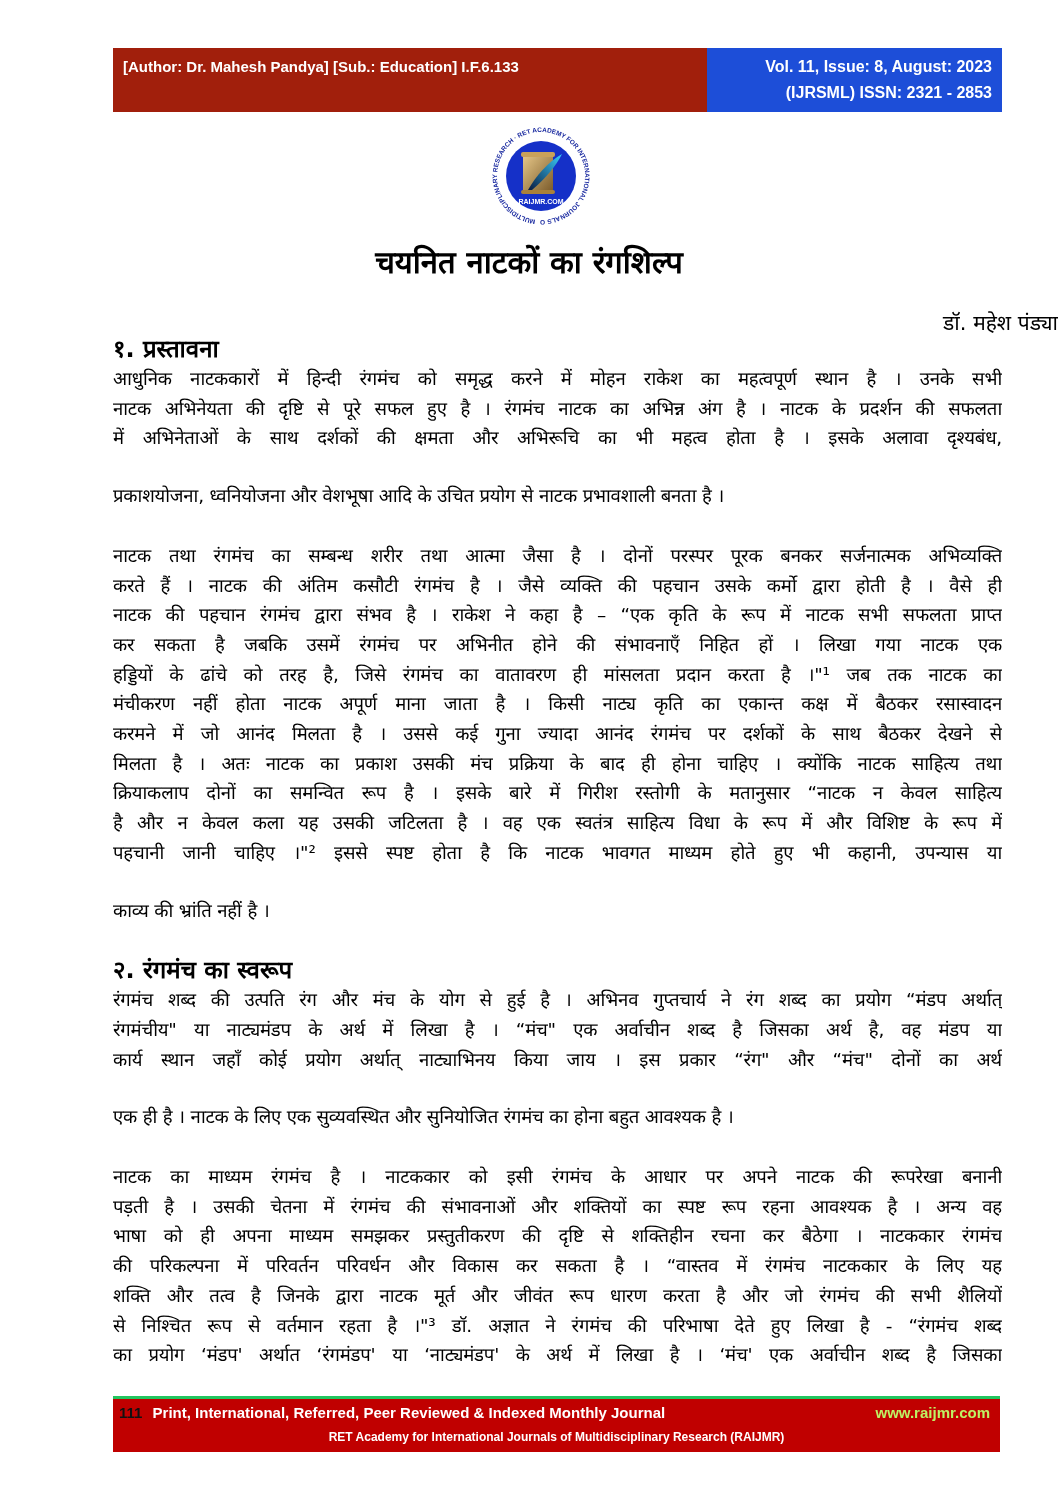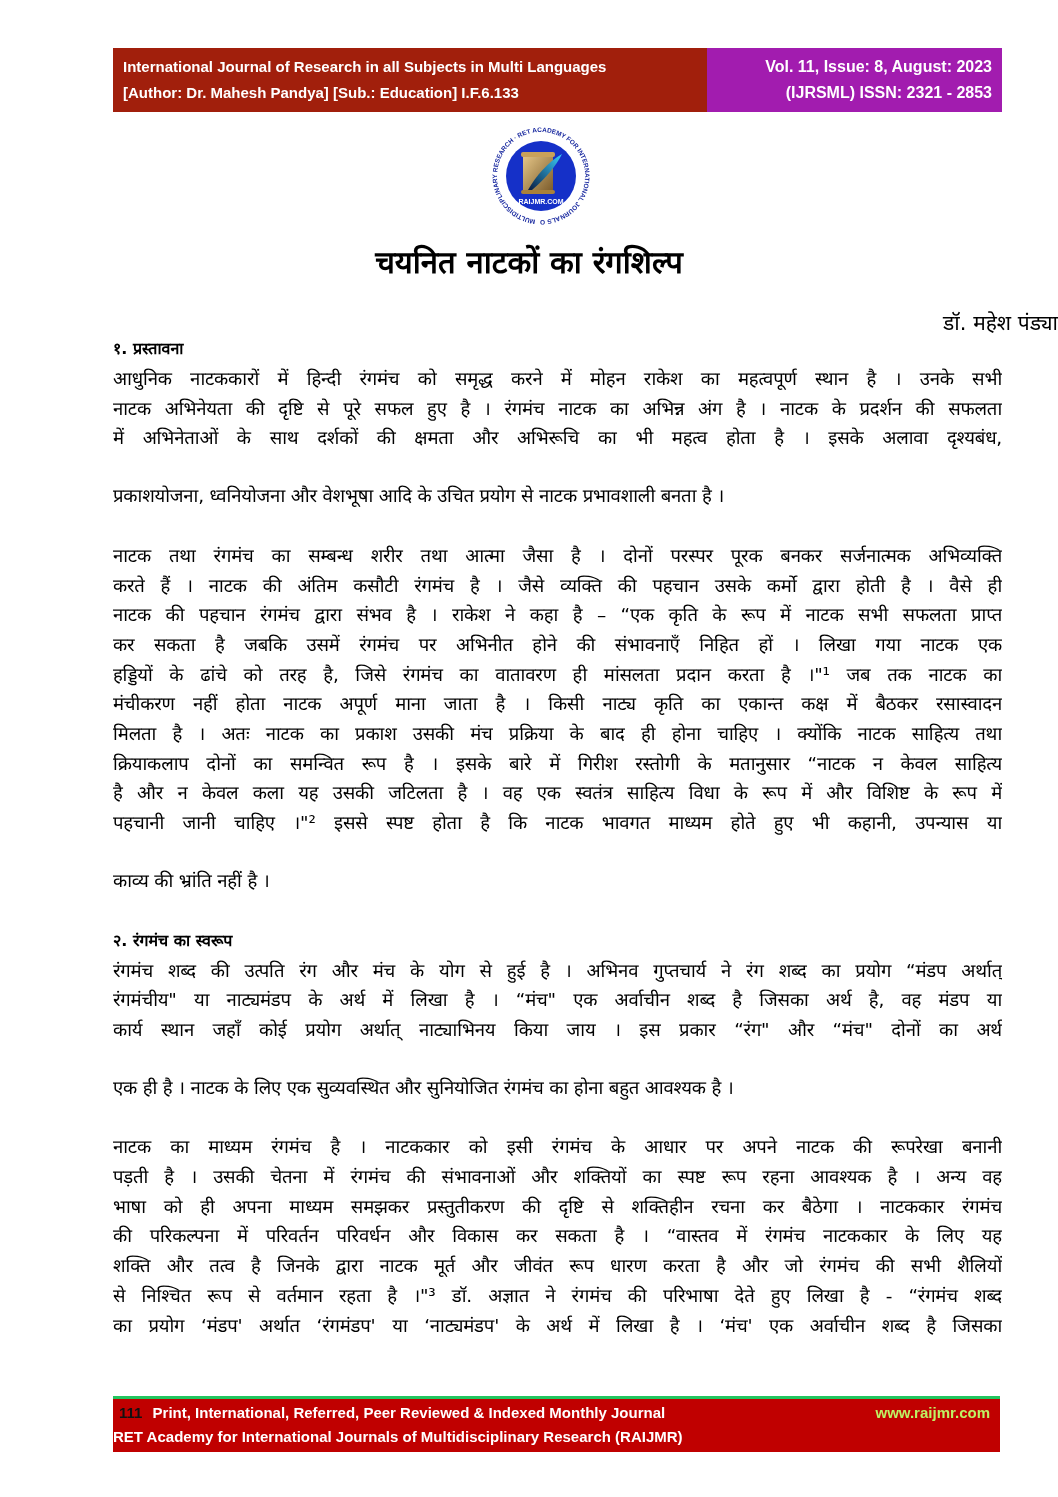--- a/index.html
+++ b/index.html
@@ -4,59 +4,58 @@
 <style>
   html, body { margin:0; padding:0; background:#ffffff; }
   body { width:1058px; height:1497px; position:relative; overflow:hidden;
          font-family:"DejaVu Sans", sans-serif; color:#000; }
 
   
   .hdr { position:absolute; left:113px; top:48px; width:889px; height:64px; display:flex; }
   .hdr-left { background:#a11f0c; width:594px; height:64px; box-sizing:border-box;
               padding:6px 0 0 10px; color:#fff; font-family:"Liberation Sans", sans-serif;
               font-weight:bold; font-size:15px; line-height:26px; }
-  .hdr-right { background:#a21caf; flex:1; height:64px; box-sizing:border-box;
+  .hdr-right { background:#1d4ed8; flex:1; height:64px; box-sizing:border-box;
                padding:6px 10px 0 0; color:#fff; text-align:right;
                font-family:"Liberation Sans", sans-serif; font-weight:bold; font-size:16px; line-height:26px; }
   .hdr-line { display:block; white-space:nowrap; }
 
   
   .logo { position:absolute; left:478px; top:124px; width:126px; height:106px; }
 
   
   .title { position:absolute; left:0; top:242px; width:1058px; text-align:center;
            font-size:31px; font-weight:bold; line-height:40px; }
   .author { position:absolute; left:0; top:308px; width:1058px; text-align:right;
             font-size:21px; line-height:30px; }
 
   
   .content { position:absolute; left:113px; top:334px; width:889px; }
-  .sec-head { font-size:16px; font-weight:bold; line-height:30px; margin:0; }
+  .sec-head { font-size:24px; font-weight:bold; line-height:30px; margin:0; }
   .para-line { display:block; font-size:18.5px; line-height:29.7px; white-space:nowrap;
                text-align:justify; text-align-last:justify; width:889px; overflow:hidden;
                letter-spacing:-0.2px; }
   .para-line.last { text-align-last:left;margin-top:28px; }
   .gap { height:30px; }
 
   
   .ftr { position:absolute; left:113px; top:1396px; width:887px; height:56px;
          background:#c00000; border-top:3px solid #22c55e; box-sizing:border-box;
          font-family:"Liberation Sans", sans-serif; font-weight:bold; }
   .ftr-row1 { position:absolute; left:6px; top:3px; right:10px; height:22px; font-size:15px; line-height:22px; }
   .ftr-pg { color:#111; margin-right:6px; }
   .ftr-desc { color:#fff; }
   .ftr-url { position:absolute; right:0; top:0; color:#bef264; }
-  .ftr-row2 { position:absolute; left:0; right:0; top:27px; text-align:left; color:#fff; font-size:15px; line-height:22px; }
+  .ftr-row2 { position:absolute; left:0; right:0; top:27px; text-align:center; color:#fff; font-size:12px; line-height:22px; }
 </style>
 </head>
 <body>
 
 <div class="hdr">
   <div class="hdr-left">
-    <span class="hdr-line">International Journal of Research in all Subjects in Multi Languages</span>
     <span class="hdr-line">[Author: Dr. Mahesh Pandya] [Sub.: Education] I.F.6.133</span>
   </div>
   <div class="hdr-right">
     <span class="hdr-line">Vol. 11, Issue: 8, August: 2023</span>
     <span class="hdr-line">(IJRSML) ISSN: 2321 - 2853</span>
   </div>
 </div>
 
 <div class="logo">
   <svg width="126" height="106" viewBox="0 0 126 106">
@@ -95,20 +94,21 @@
     <span class="para-line last">प्रकाशयोजना, ध्वनियोजना और वेशभूषा आदि के उचित प्रयोग से नाटक प्रभावशाली बनता है ।</span>
   </div>
   <div class="gap"></div>
   <div>
     <span class="para-line">नाटक तथा रंगमंच का सम्बन्ध शरीर तथा आत्मा जैसा है । दोनों परस्पर पूरक बनकर सर्जनात्मक अभिव्यक्ति</span>
     <span class="para-line">करते हैं । नाटक की अंतिम कसौटी रंगमंच है । जैसे व्यक्ति की पहचान उसके कर्मो द्वारा होती है । वैसे ही</span>
     <span class="para-line">नाटक की पहचान रंगमंच द्वारा संभव है । राकेश ने कहा है – “एक कृति के रूप में नाटक सभी सफलता प्राप्त</span>
     <span class="para-line">कर सकता है जबकि उसमें रंगमंच पर अभिनीत होने की संभावनाएँ निहित हों । लिखा गया नाटक एक</span>
     <span class="para-line">हड्डियों के ढांचे को तरह है, जिसे रंगमंच का वातावरण ही मांसलता प्रदान करता है ।"¹ जब तक नाटक का</span>
     <span class="para-line">मंचीकरण नहीं होता नाटक अपूर्ण माना जाता है । किसी नाट्य कृति का एकान्त कक्ष में बैठकर रसास्वादन</span>
+    <span class="para-line">करमने में जो आनंद मिलता है । उससे कई गुना ज्यादा आनंद रंगमंच पर दर्शकों के साथ बैठकर देखने से</span>
     <span class="para-line">मिलता है । अतः नाटक का प्रकाश उसकी मंच प्रक्रिया के बाद ही होना चाहिए । क्योंकि नाटक साहित्य तथा</span>
     <span class="para-line">क्रियाकलाप दोनों का समन्वित रूप है । इसके बारे में गिरीश रस्तोगी के मतानुसार “नाटक न केवल साहित्य</span>
     <span class="para-line">है और न केवल कला यह उसकी जटिलता है । वह एक स्वतंत्र साहित्य विधा के रूप में और विशिष्ट के रूप में</span>
     <span class="para-line">पहचानी जानी चाहिए ।"² इससे स्पष्ट होता है कि नाटक भावगत माध्यम होते हुए भी कहानी, उपन्यास या</span>
     <span class="para-line last">काव्य की भ्रांति नहीं है ।</span>
   </div>
   <div class="gap"></div>
 
   <h2 class="sec-head">२. रंगमंच का स्वरूप</h2>
   <div>

